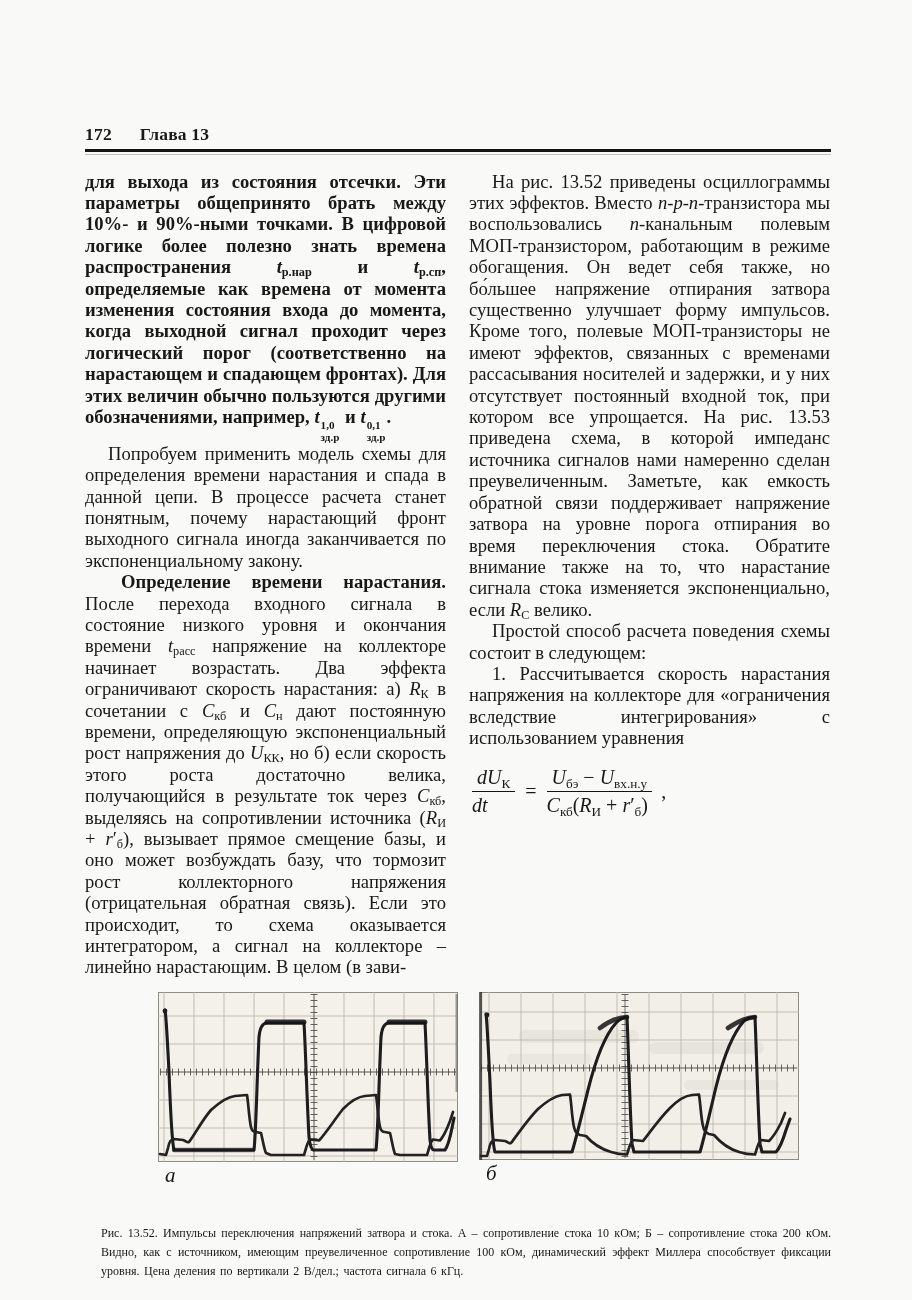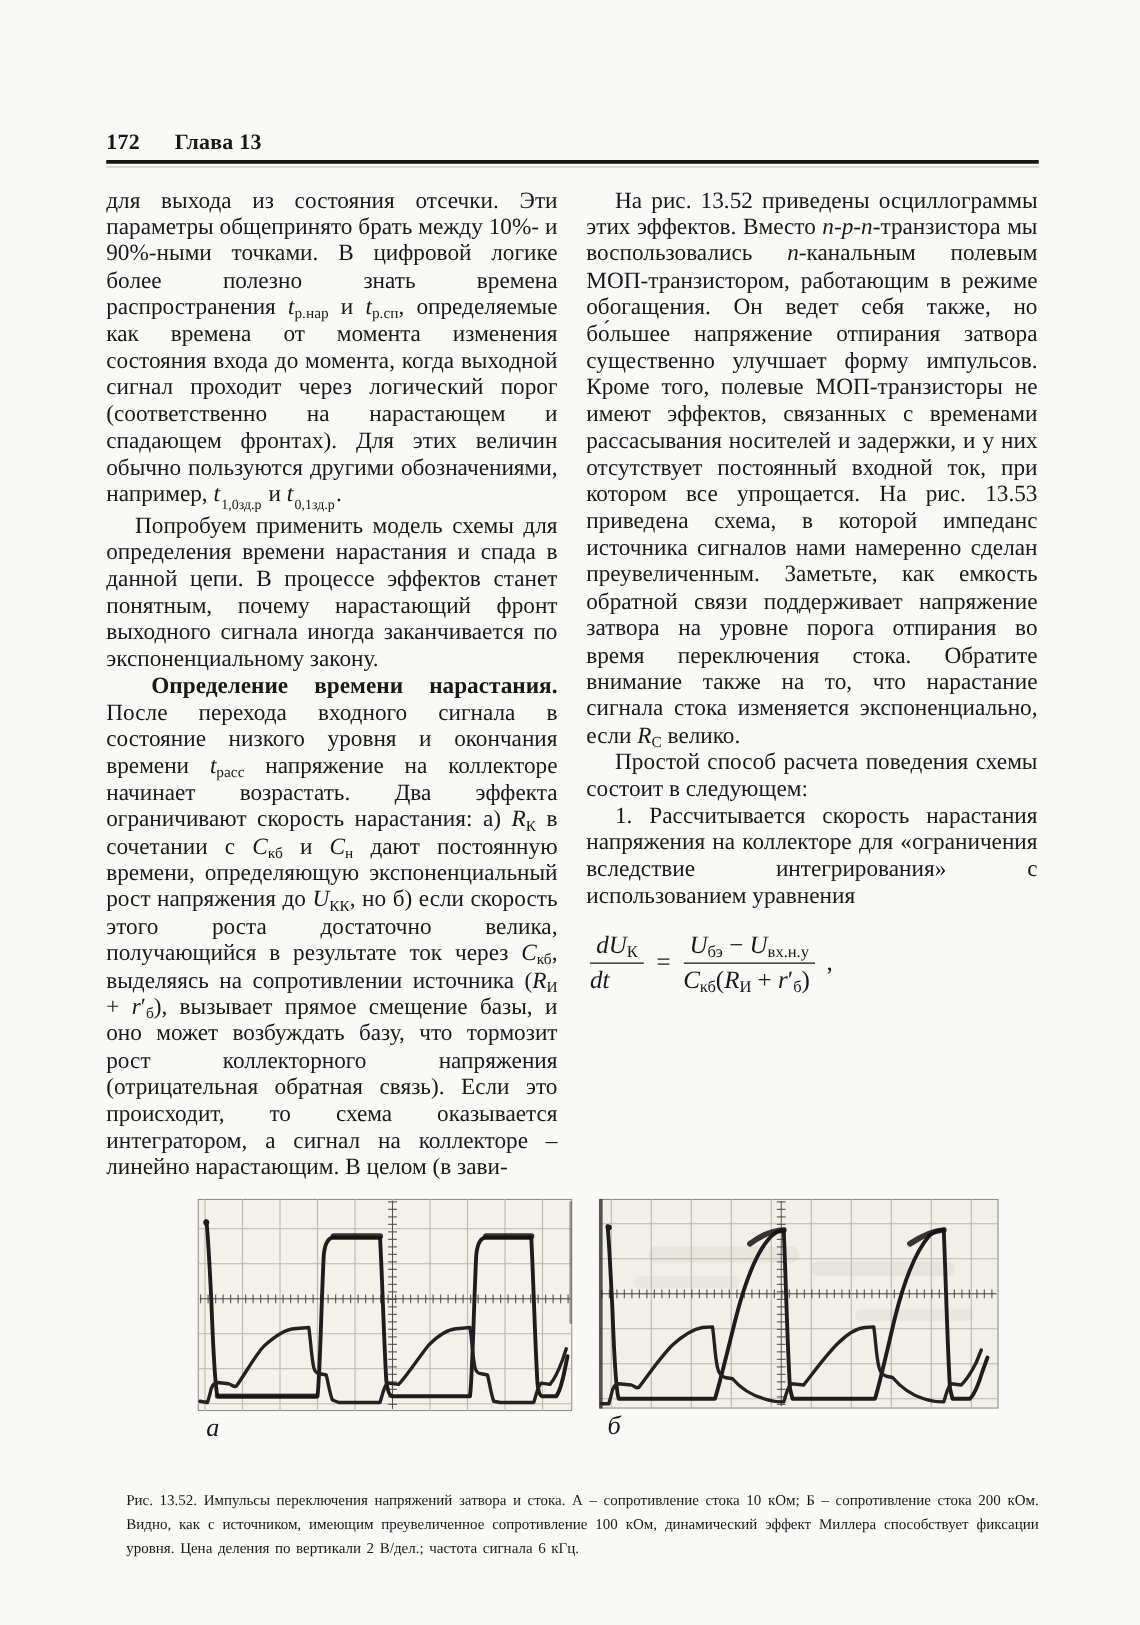--- a/index.html
+++ b/index.html
@@ -1,30 +1,30 @@
 <!DOCTYPE html>
 <html lang="ru"><head>
 <meta charset="utf-8">
 <style>
   html,body{margin:0;padding:0;width:912px;height:1300px;background:#f9f9f7;overflow:hidden;}
   body{font-family:"Liberation Serif","DejaVu Serif",serif;color:#181818;}
   .page{position:absolute;left:85px;top:103px;width:746px;}
   
-  .hdr{display:flex;gap:28px;font-weight:bold;font-size:17.5px;letter-spacing:.2px;padding-bottom:4px;}
+  .hdr{display:flex;gap:28px;font-weight:bold;font-size:17.5px;letter-spacing:.2px;padding-bottom:4px;margin-top:21px;}
   .hdr-rule{height:2.6px;background:#151515;}
   .hdr-rule2{height:1px;background:#9a968e;margin-top:2px;opacity:.55;}
   
   .columns{display:flex;gap:23px;margin-top:16px;font-size:18.6px;line-height:21.4px;text-align:justify;}
   .col{width:361px;hyphens:auto;}
   p{margin:0;text-indent:23px;}
-  p.noindent{text-indent:0;}
+  p.noindent{text-indent:0;font-weight:bold;}
   .i{font-style:italic;}
   .b{font-weight:bold;margin-left:13px;}
   .sub{font-size:.66em;vertical-align:-0.28em;line-height:0;}
-  .stack{display:inline-flex;flex-direction:row;font-size:.6em;line-height:1.08;vertical-align:-0.5em;margin:0 1px;text-align:right;}
+  .stack{display:inline-flex;flex-direction:column;font-size:.6em;line-height:1.08;vertical-align:-0.5em;margin:0 1px;text-align:left;}
   .stack .stk-sup,.stack .stk-sub{display:block;}
   
   .formula{margin:18px 0 0 3px;font-size:20px;display:flex;align-items:center;gap:9px;}
   .frac{display:inline-block;text-align:left;}
   .frac .num{display:block;border-bottom:1.6px solid #141414;padding:0 5px 3px;}
   .frac .den{display:block;padding-top:3px;}
   .eqsign{padding:0 1px;}
   .fcomma{align-self:flex-end;padding-bottom:14px;}
   
   .figure{position:relative;margin-top:14px;height:216px;}
@@ -48,21 +48,21 @@
 
   <div class="columns">
     <div class="col">
       <p class="noindent"><span>для выхода из состояния отсечки. Эти параметры общепринято брать между 10%- и 90%-ными точками. В цифровой логике более полезно знать времена распространения </span><span class="i">t</span><span class="sub">р.нар</span><span> и </span><span class="i">t</span><span class="sub">р.сп</span><span>, определяемые как времена от момента изменения состояния входа до момента, когда выходной сигнал проходит через логический порог (соответственно на нарастающем и спадающем фронтах). Для этих величин обычно пользуются другими обозначениями, например, </span><span class="i">t</span><span class="stack">
             <span class="stk-sup">1,0</span>
             <span class="stk-sub">зд.р</span>
           </span><span> и </span><span class="i">t</span><span class="stack">
             <span class="stk-sup">0,1</span>
             <span class="stk-sub">зд.р</span>
           </span><span>.</span></p>
-      <p>Попробуем применить модель схемы для определения времени нарастания и спада в данной цепи. В процессе эффектов станет понятным, почему нарастающий фронт выходного сигнала иногда заканчивается по экспоненциальному закону.</p>
+      <p>Попробуем применить модель схемы для определения времени нарастания и спада в данной цепи. В процессе расчета станет понятным, почему нарастающий фронт выходного сигнала иногда заканчивается по экспоненциальному закону.</p>
       <p><span class="b">Определение времени нарастания.</span><span> После перехода входного сигнала в состояние низкого уровня и окончания времени </span><span class="i">t</span><span class="sub">расс</span><span> напряжение на коллекторе начинает возрастать. Два эффекта ограничивают скорость нарастания: а) </span><span class="i">R</span><span class="sub">К</span><span> в сочетании с </span><span class="i">C</span><span class="sub">кб</span><span> и </span><span class="i">C</span><span class="sub">н</span><span> дают постоянную времени, определяющую экспоненциальный рост напряжения до </span><span class="i">U</span><span class="sub">КК</span><span>, но б) если скорость этого роста достаточно велика, получающийся в результате ток через </span><span class="i">C</span><span class="sub">кб</span><span>, выделяясь на сопротивлении источника (</span><span class="i">R</span><span class="sub">И</span><span> + </span><span class="i">r</span><span>′</span><span class="sub">б</span><span>), вызывает прямое смещение базы, и оно может возбуждать базу, что тормозит рост коллекторного напряжения (отрицательная обратная связь). Если это происходит, то схема оказывается интегратором, а сигнал на коллекторе – линейно нарастающим. В целом (в зави-</span></p>
     </div>
     <div class="col">
       <p><span>На рис. 13.52 приведены осциллограммы этих эффектов. Вместо </span><span class="i">n-p-n</span><span>-транзистора мы воспользовались </span><span class="i">n</span><span>-канальным полевым МОП-транзистором, работающим в режиме обогащения. Он ведет себя также, но бо́льшее напряжение отпирания затвора существенно улучшает форму импульсов. Кроме того, полевые МОП-транзисторы не имеют эффектов, связанных с временами рассасывания носителей и задержки, и у них отсутствует постоянный входной ток, при котором все упрощается. На рис. 13.53 приведена схема, в которой импеданс источника сигналов нами намеренно сделан преувеличенным. Заметьте, как емкость обратной связи поддерживает напряжение затвора на уровне порога отпирания во время переключения стока. Обратите внимание также на то, что нарастание сигнала стока изменяется экспоненциально, если </span><span class="i">R</span><span class="sub">С</span><span> велико.</span></p>
       <p>Простой способ расчета поведения схемы состоит в следующем:</p>
       <p>1. Рассчитывается скорость нарастания напряжения на коллекторе для «ограничения вследствие интегрирования» с использованием уравнения</p>
 
       <div class="formula">
         <span class="frac">
           <span class="num"><span class="i">dU</span><span class="sub">К</span></span>

